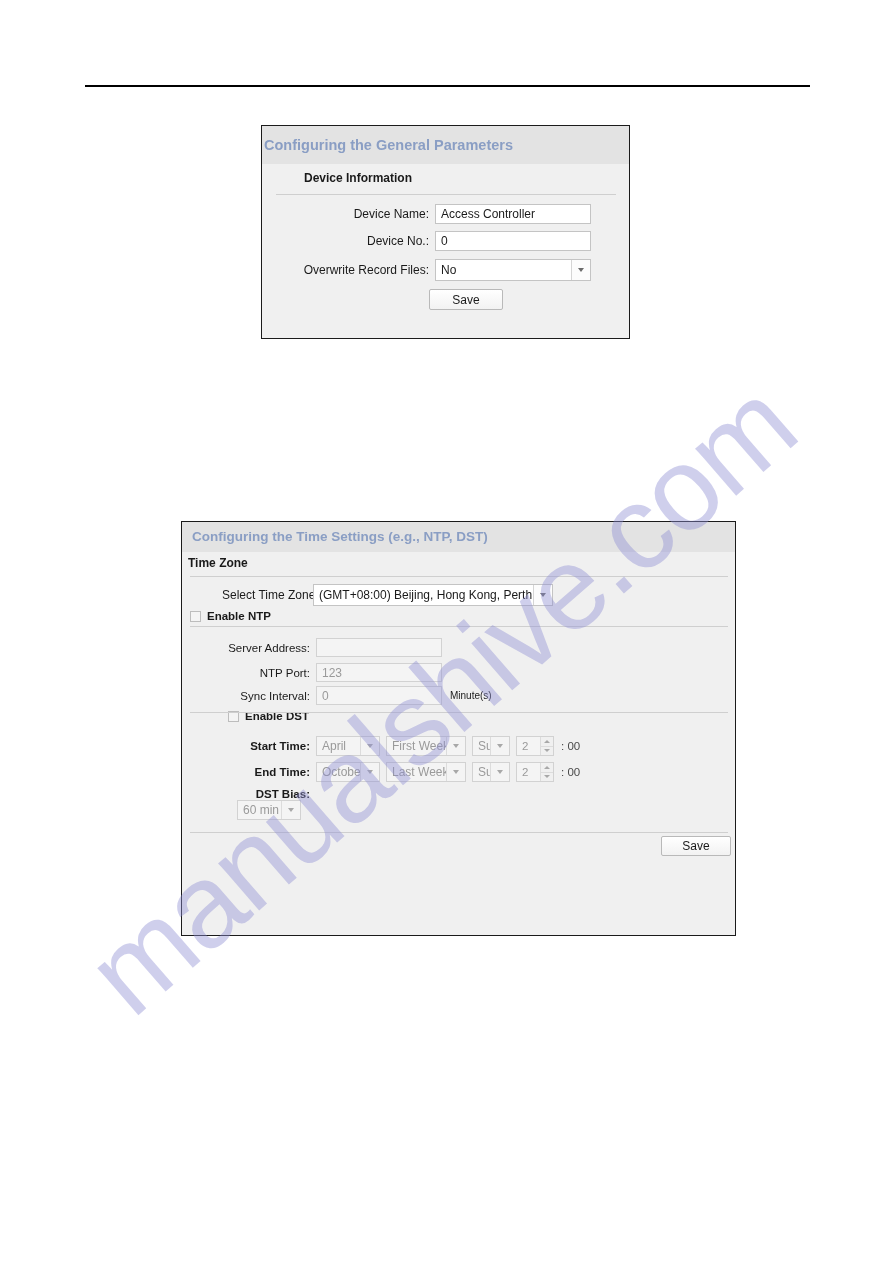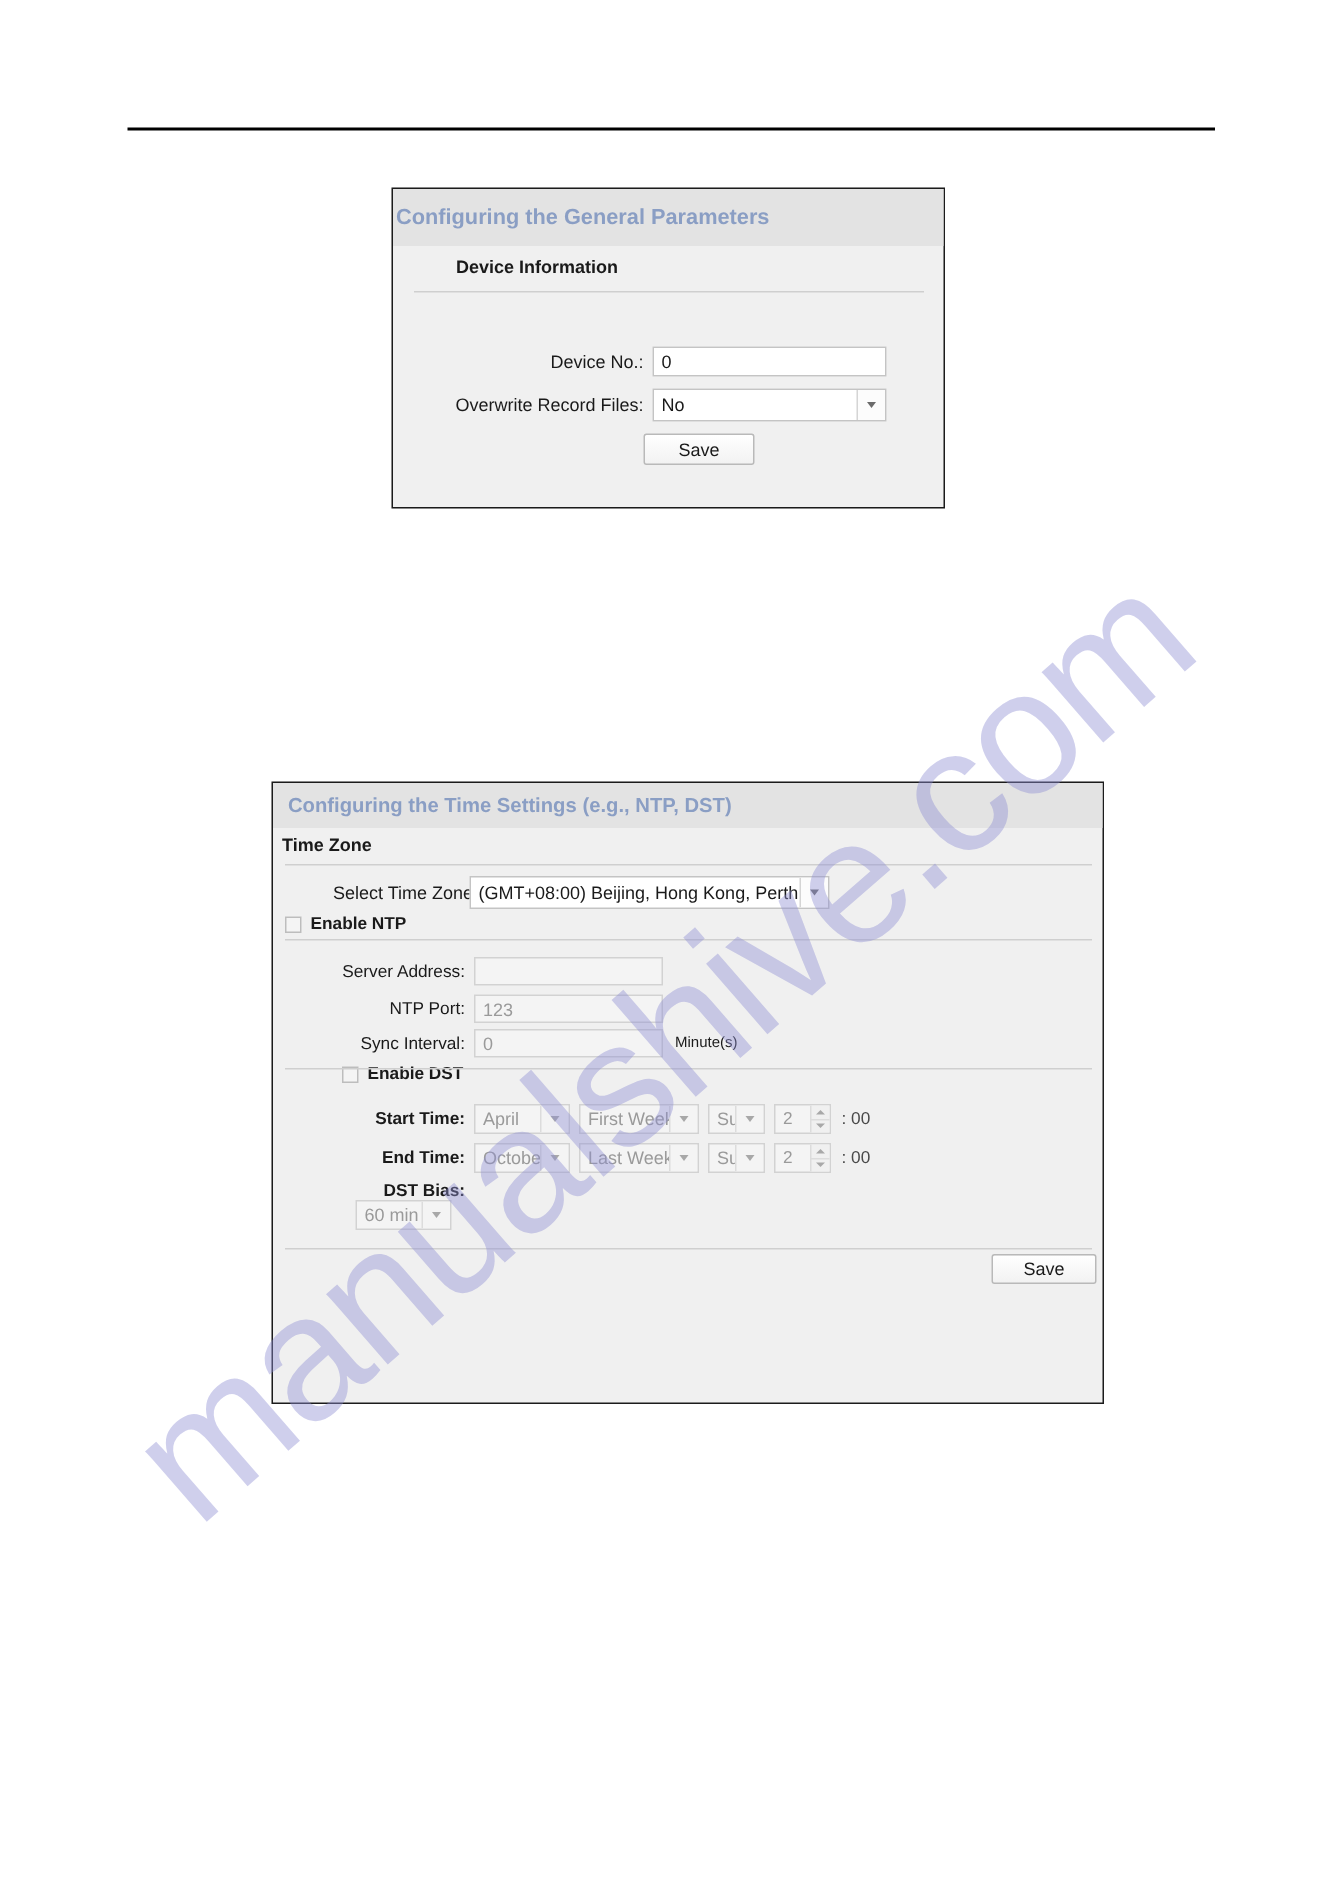--- a/index.html
+++ b/index.html
@@ -347,20 +347,24 @@
 <div class="top-rule"></div>
 
 <div class="panel" id="panel-general">
 
   <div class="panel-title">Configuring the General Parameters</div>
 
   <div class="section-label sec-dev-info">Device Information</div>
 
   <div class="hr hr-1"></div>
 
+  <div class="form-row" id="pg-r1">
+    <span class="fld-label">Device Name:</span>
+    <span class="textbox">Access Controller</span>
+  </div>
 
   <div class="form-row" id="pg-r2">
     <span class="fld-label">Device No.:</span>
     <span class="textbox">0</span>
   </div>
 
   <div class="form-row" id="pg-r3">
     <span class="fld-label">Overwrite Record Files:</span>
     <span class="selectbox">
       <span class="sel-val">No</span>

